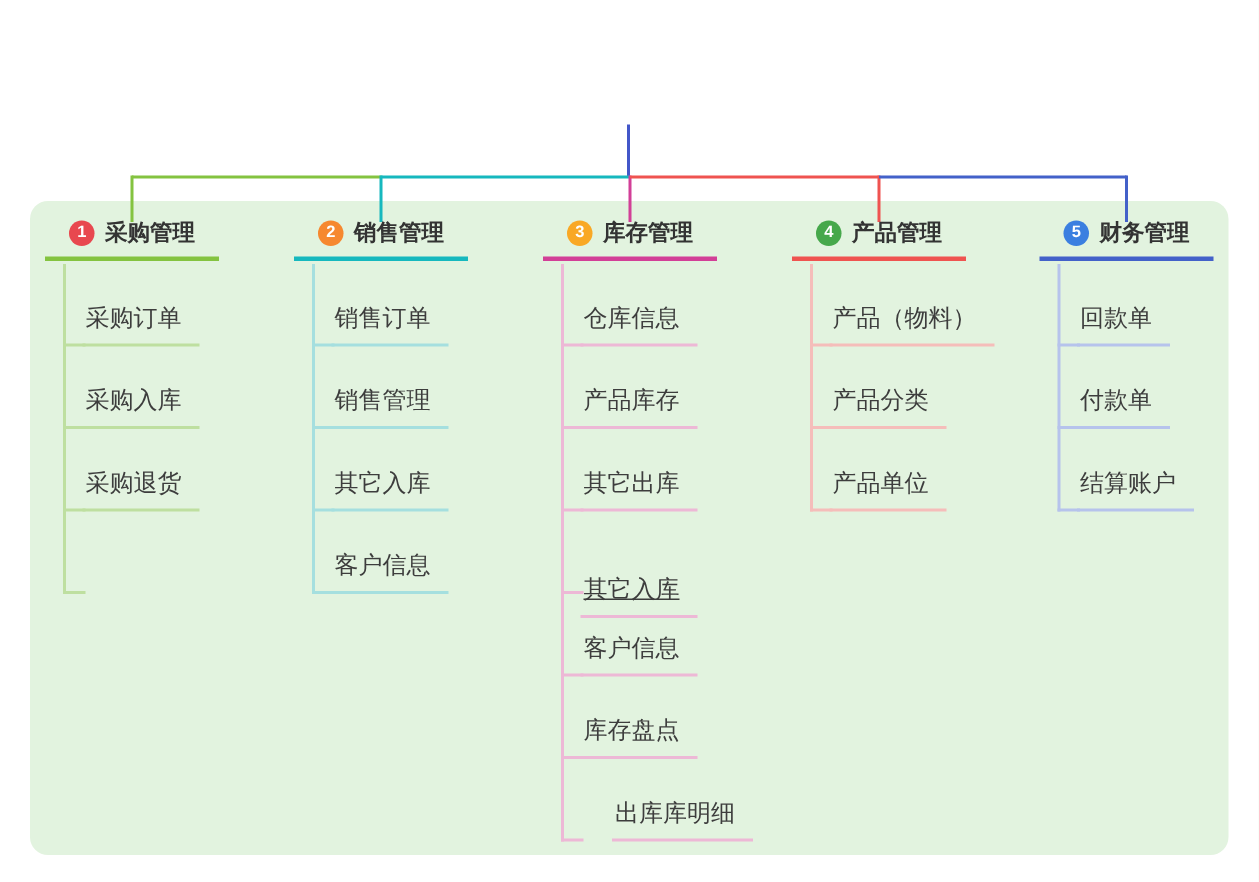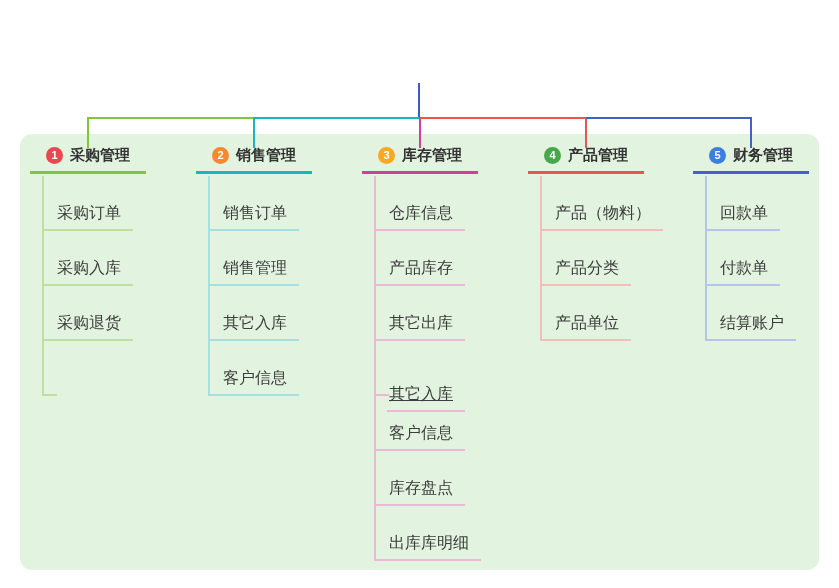--- a/index.html
+++ b/index.html
@@ -88,21 +88,21 @@
     <div class="stub" style="left:374px;top:394px;"></div>
     <div class="stub" style="left:374px;top:449px;"></div>
     <div class="stub" style="left:374px;top:504px;"></div>
     <div class="stub" style="left:374px;top:559px;"></div>
     <div class="node-child" style="left:387px;top:203px;">仓库信息</div>
     <div class="node-child" style="left:387px;top:258px;">产品库存</div>
     <div class="node-child" style="left:387px;top:313px;">其它出库</div>
     <div class="node-child" style="left:387px;top:384px;text-decoration:underline;">其它入库</div>
     <div class="node-child" style="left:387px;top:423px;">客户信息</div>
     <div class="node-child" style="left:387px;top:478px;">库存盘点</div>
-    <div class="node-child" style="left:387px;top:533px;">出库库明细</div>
+    <div class="node-child" style="left:408px;top:533px;">出库库明细</div>
   </div>
 
   <div class="branch" style="--c: #ef5350; --lc: #f5bdba; --bc: #46a84b;">
     <div class="bus" style="left:420px;width:166px;"></div>
     <div class="drop" style="left:585px;"></div>
     <div class="branch-title" style="left:528px;">
       <span class="badge">4</span>
       <span>产品管理</span>
     </div>
     <div class="trunk" style="left:540px;top:176px;height:165px;"></div>

